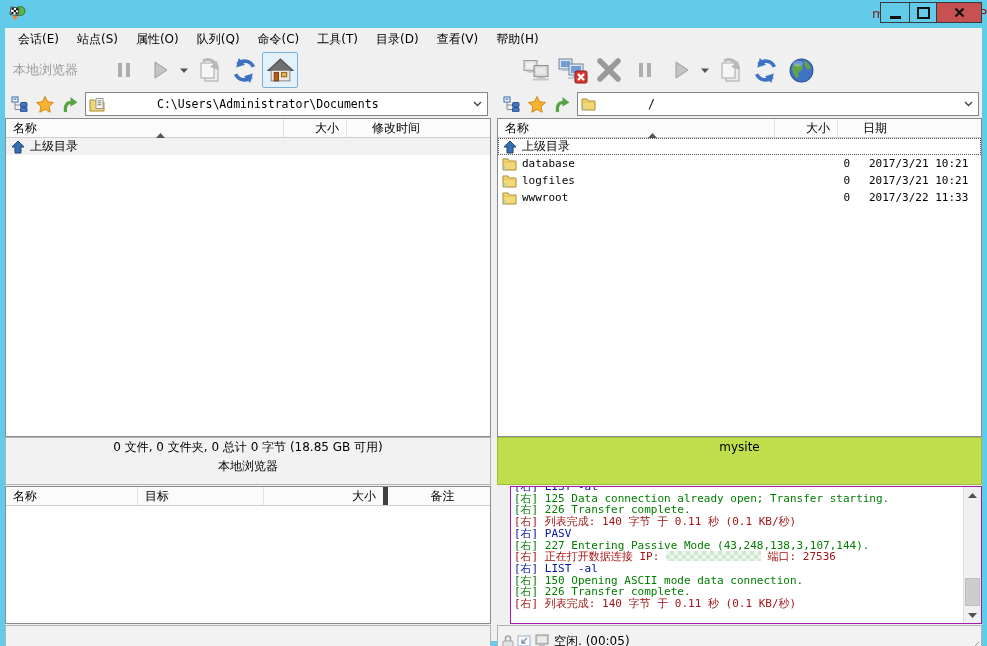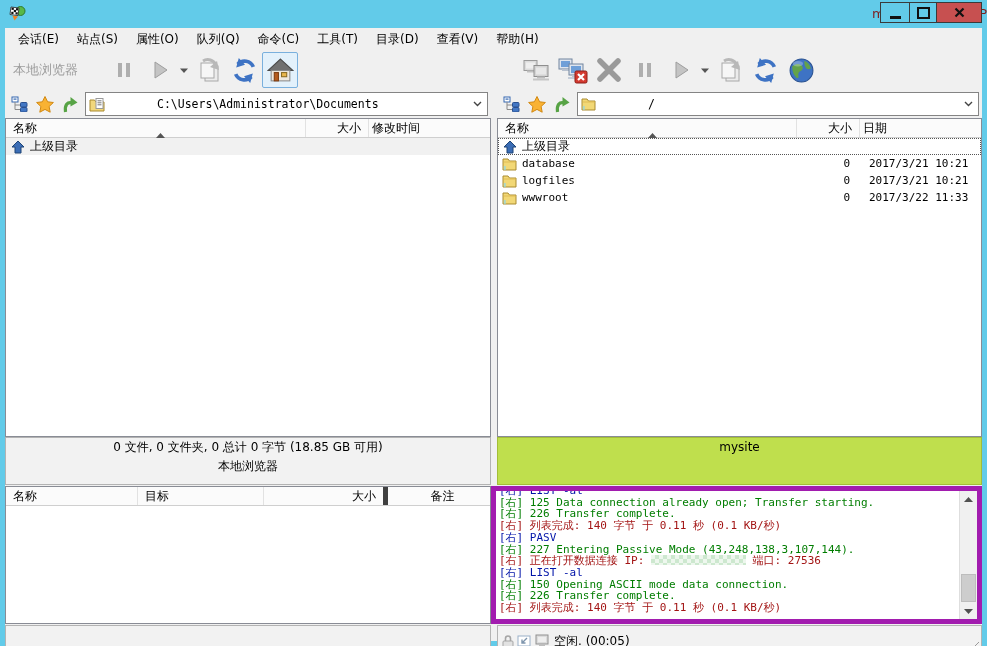--- a/index.html
+++ b/index.html
@@ -37,42 +37,42 @@
   .combo .ctxt{font-family:"DejaVu Sans Mono","Liberation Mono",monospace;font-size:11.5px;white-space:nowrap;margin-left:48px;}
   .combo .cdrop{position:absolute;right:1px;top:1px;bottom:1px;width:18px;display:flex;align-items:center;justify-content:center;}
   
   .lists-row{height:319px;display:flex;}
   .flist{width:486px;background:#fff;border:1px solid #898c95;box-sizing:border-box;position:relative;overflow:hidden;}
   .flist.right{margin-left:6px;flex:1;}
   .fhead{height:18px;display:flex;background:#fbfbfb;border-bottom:1px solid #cfcfcf;line-height:18px;}
   .col-name{flex:1;padding-left:7px;position:relative;}
   .sortmark{position:absolute;left:150px;top:6px;}
   .col-size{width:55px;text-align:right;padding-right:7px;border-left:1px solid #e2e2e2;}
-  .col-date{width:118px;padding-left:3px;border-left:1px solid #e2e2e2;}
+  .col-date{width:118px;padding-left:25px;border-left:1px solid #e2e2e2;}
   .frow{height:17px;display:flex;align-items:center;}
   .frow.shaded{background:#f1f1f1;}
   .frow.focused{outline:1px dotted #555;outline-offset:-1px;}
   .ficon{width:17px;display:flex;justify-content:center;margin-left:3px;}
   .fname{flex:1;padding-left:4px;white-space:nowrap;}
   .mono{font-family:"DejaVu Sans Mono","Liberation Mono",monospace;font-size:11px;}
   .fsize{width:52px;text-align:right;padding-right:10px;}
   .fdate{width:112px;padding-left:9px;white-space:nowrap;}
   
   .status-row{height:48px;display:flex;}
   .stat{width:486px;border:1px solid #b3b3b3;box-sizing:border-box;background:#f2f2f2;text-align:center;line-height:19px;font-size:12px;}
   .stat.remote{margin-left:6px;flex:1;border-color:#a3bd37;}
   
   .bottom-row{height:138px;display:flex;margin-top:1px;}
   .queue{width:486px;background:#fff;border:1px solid #898c95;box-sizing:border-box;}
   .qhead{height:18px;display:flex;background:#fbfbfb;border-bottom:1px solid #cfcfcf;line-height:18px;}
   .qc1{width:124px;padding-left:7px;}
   .qc2{width:118px;padding-left:7px;border-left:1px solid #e2e2e2;}
   .qc3{width:112px;text-align:right;padding-right:7px;border-left:1px solid #e2e2e2;}
   .qc4{flex:1;padding-left:7px;border-left:5px solid #404040;text-align:center;}
-  .log{margin-left:0;flex:1;background:#fff;border:5px solid #a21caf;box-sizing:border-box;position:relative;overflow:hidden;}
+  .log{margin-left:19px;flex:1;background:#fff;border:1px solid #a21caf;box-sizing:border-box;position:relative;overflow:hidden;}
   .loglines{position:absolute;top:-6px;left:3px;right:20px;font-family:"DejaVu Sans Mono","Liberation Mono",monospace;
     font-size:11px;line-height:11.7px;white-space:nowrap;}
   .log-blue{color:#0013a8;}.log-green{color:#007d00;}.log-red{color:#a31515;}
   .redact{display:inline-block;width:95px;height:10px;vertical-align:-1px;
     background:linear-gradient(45deg,#cde8cf 25%,transparent 25%,transparent 75%,#cde8cf 75%),
                linear-gradient(45deg,#cde8cf 25%,#eef7ee 25%,#eef7ee 75%,#cde8cf 75%);
     background-size:8px 8px;background-position:0 0,4px 4px;}
   .vscroll{position:absolute;top:0;right:0;bottom:0;width:17px;background:#f0f0f0;border-left:1px solid #dedede;}
   .sbarrow{position:absolute;left:0;right:0;height:16px;display:flex;align-items:center;justify-content:center;background:#f0f0f0;}
   .sbarrow.up{top:0;}.sbarrow.dn{bottom:0;}

